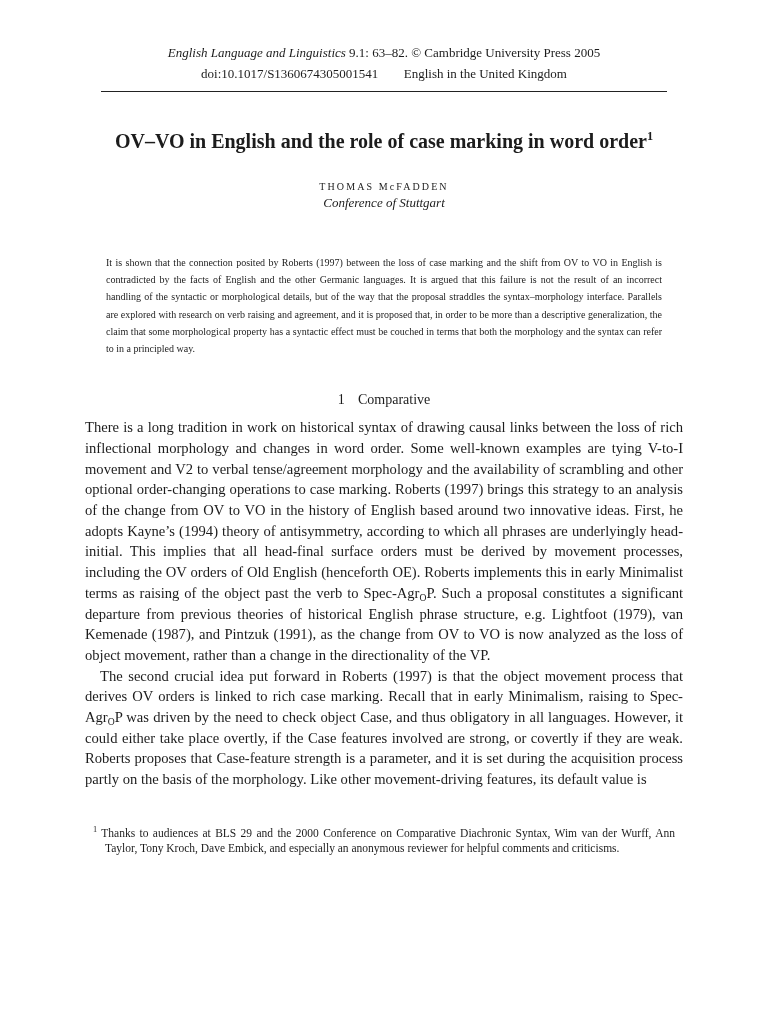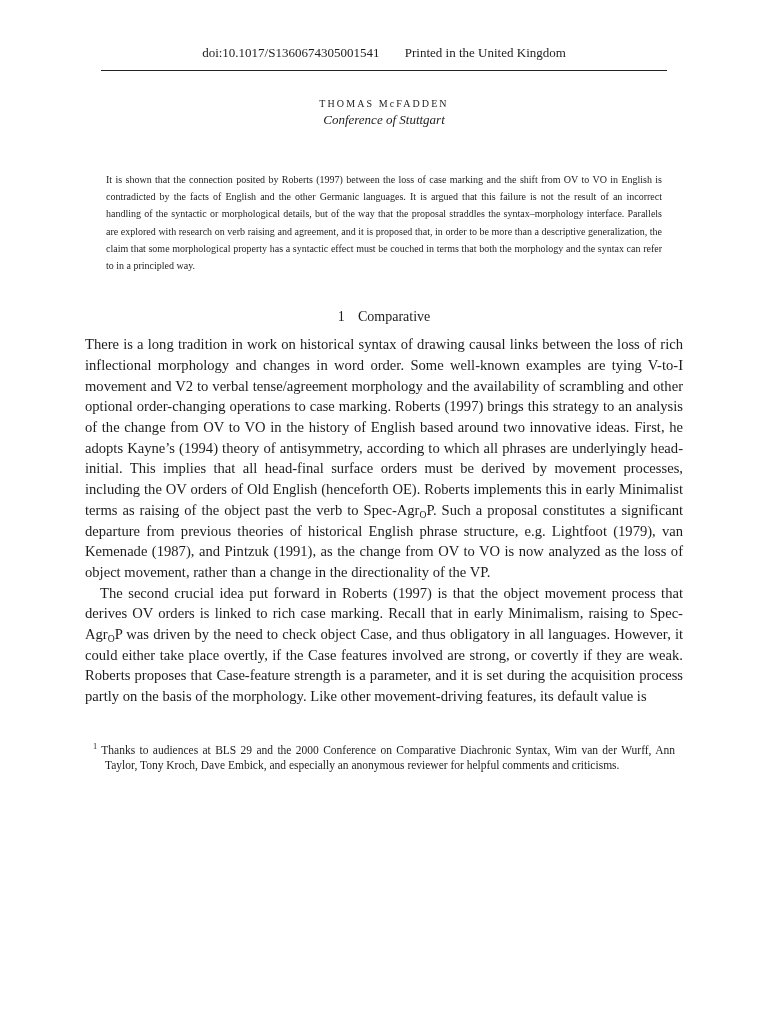--- a/index.html
+++ b/index.html
@@ -44,27 +44,34 @@
   .footnote sup { font-size: 0.72em; }
 </style>
 </head>
 <body>
 
 <div class="page">
   <div class="content">
 
     <div class="masthead">
       <div>
+        <span class="journal-name">English Language and Linguistics</span>
+        <span>9.1: 63–82. © Cambridge University Press 2005</span>
+      </div>
+      <div>
         <span>doi:10.1017/S1360674305001541</span>
-        <span class="printed">Printed in the United Kingdom</span>
+        <span class="printed">English in the United Kingdom</span>
       </div>
     </div>
 
     <hr class="header-rule">
 
+    <h1 class="article-title">
+      <span>OV–VO in English and the role of case marking in word order</span><sup>1</sup>
+    </h1>
 
     <div class="author-name">THOMAS McFADDEN</div>
     <div class="affiliation">Conference of Stuttgart</div>
 
     <div class="abstract">It is shown that the connection posited by Roberts (1997) between the loss of case marking and the shift from OV to VO in English is contradicted by the facts of English and the other Germanic languages. It is argued that this failure is not the result of an incorrect handling of the syntactic or morphological details, but of the way that the proposal straddles the syntax–morphology interface. Parallels are explored with research on verb raising and agreement, and it is proposed that, in order to be more than a descriptive generalization, the claim that some morphological property has a syntactic effect must be couched in terms that both the morphology and the syntax can refer to in a principled way.</div>
 
     <div class="section-heading">
       <span>1</span><span class="section-title">Comparative</span>
     </div>
 

